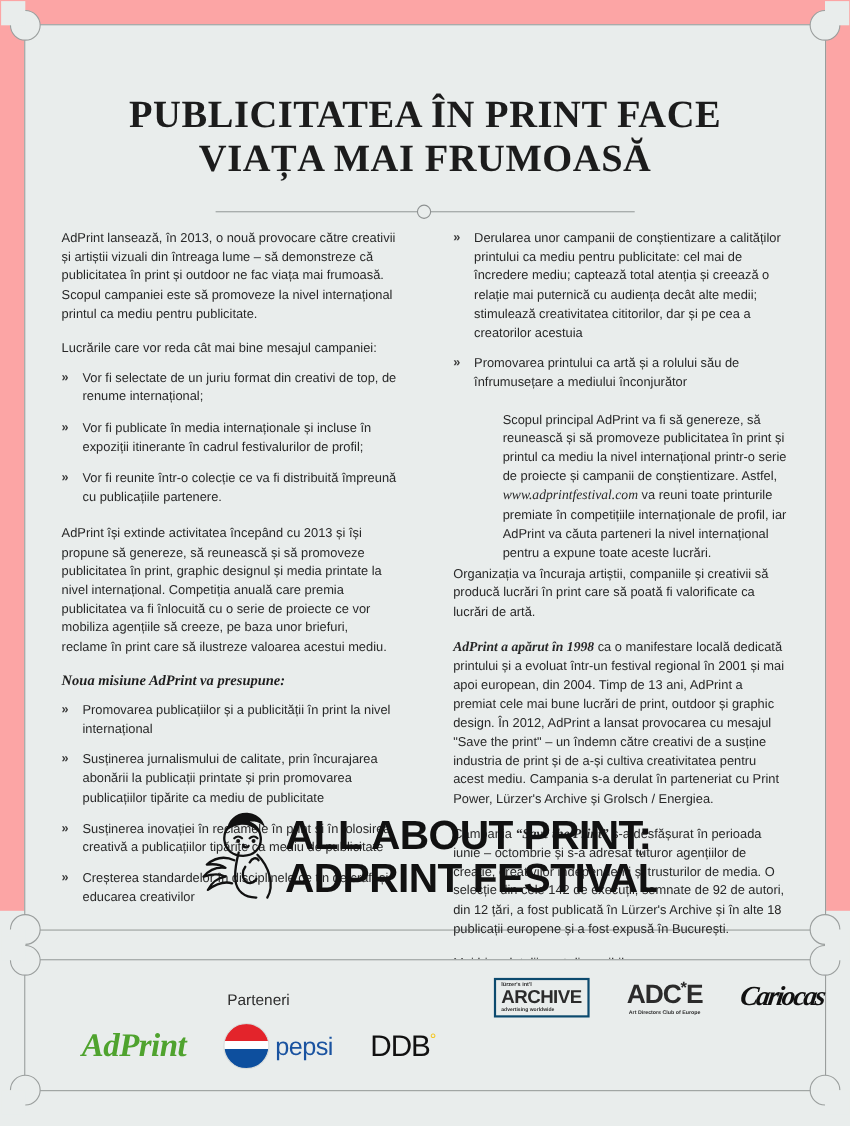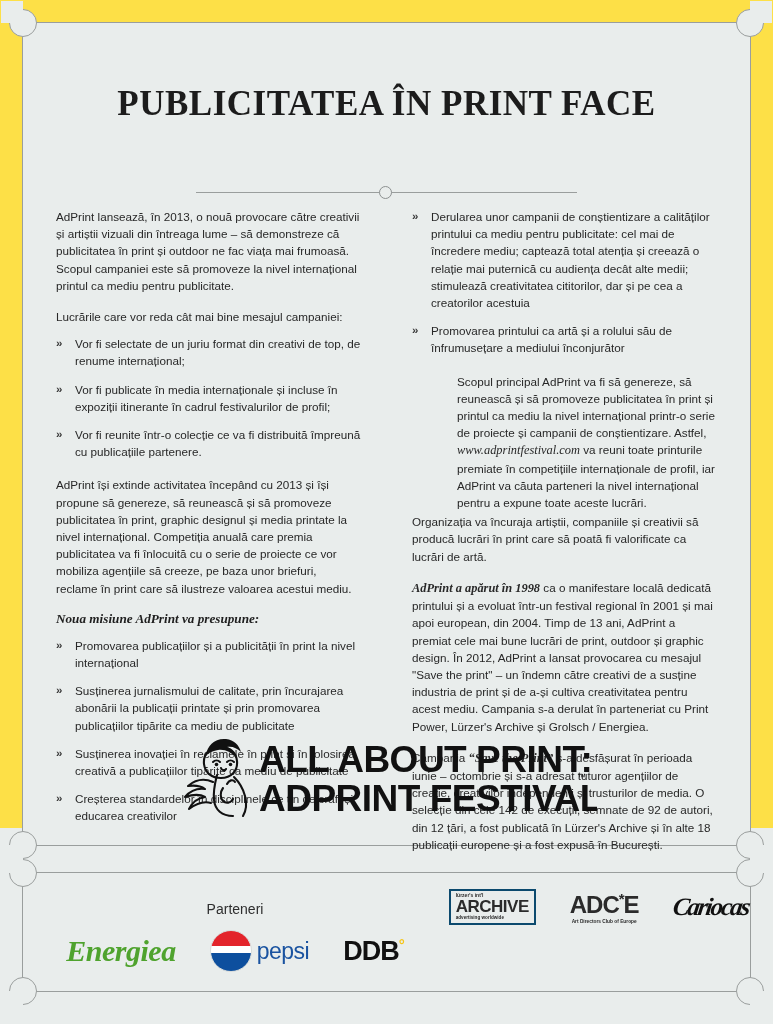--- a/index.html
+++ b/index.html
@@ -3,21 +3,21 @@
 <meta charset="utf-8">
 <style>
   html,body{margin:0;padding:0;}
   body{
     width:773px;height:1024px;
     background:#e9edec;
     font-family:"Liberation Sans", sans-serif;
     color:#2b2b2b;
     overflow:hidden;
   }
-  .page{position:relative;width:773px;height:828px;background:#fde047;}
+  .page{position:relative;width:773px;height:828px;background:#fca5a5;}
 
   
   .ticket{
     position:absolute;
     background:#e9edec;
     border:1px solid #9a9e9d;
   }
   .notch{
     position:absolute;width:26px;height:26px;
     background:#e9edec;
@@ -122,21 +122,21 @@
     font-family:"Liberation Serif", serif;font-style:italic;font-weight:bold;
     font-size:30px;color:#4fa32e;letter-spacing:-0.5px;
   }
   .logo-pepsi{display:flex;align-items:center;gap:5px;}
   .pepsi-ball{
     width:40px;height:40px;border-radius:50%;
     background:linear-gradient(#e3242b 0 38%, #ffffff 38% 56%, #0d4f9e 56% 100%);
     border:1px solid #d8dcdb;
   }
   .pepsi-word{font-size:23px;color:#1a53a0;font-weight:normal;letter-spacing:-0.5px;}
-  .logo-ddb{font-size:27px;font-weight:bold;color:#111;letter-spacing:-1px;}
+  .logo-ddb{font-size:27px;font-weight:normal;color:#111;letter-spacing:-1px;}
   .logo-ddb .deg{color:#f5c518;font-size:15px;vertical-align:super;}
   .logo-archive{
     border:2px solid #0c4a6e;padding:2px 5px 2px 5px;background:#e9edec;text-align:center;
   }
   .logo-archive .top{font-size:5px;font-weight:bold;text-align:left;line-height:1;}
   .logo-archive .mid{font-size:17px;font-weight:bold;letter-spacing:-0.5px;line-height:1.05;}
   .logo-archive .bot{font-size:4.6px;font-weight:bold;text-align:left;line-height:1;}
   .logo-adce{text-align:center;}
   .logo-adce .mark{font-size:24px;font-weight:bold;letter-spacing:-1px;line-height:1;}
   .logo-adce .mark sup{font-size:15px;}
@@ -157,20 +157,21 @@
     <div class="notch bl"></div>
     <div class="notch br"></div>
     <div class="mask" style="left:-22px;top:-22px;width:22px;height:22px;"></div>
     <div class="mask" style="right:-22px;top:-22px;width:22px;height:22px;"></div>
     <div class="mask" style="left:-22px;bottom:-22px;width:22px;height:22px;"></div>
     <div class="mask" style="right:-22px;bottom:-22px;width:22px;height:22px;"></div>
   </div>
 
   <div class="title">
     <span class="l1">PUBLICITATEA ÎN PRINT FACE</span>
+    <span class="l2">VIAȚA MAI FRUMOASĂ</span>
   </div>
 
   <div class="divider">
     <div class="rule"></div>
     <div class="dot"></div>
   </div>
 
   <div class="cols">
 
     <div class="col left">
@@ -270,21 +271,21 @@
     <div class="notch bl"></div>
     <div class="notch br"></div>
     <div class="mask" style="left:-22px;top:-22px;width:22px;height:22px;"></div>
     <div class="mask" style="right:-22px;top:-22px;width:22px;height:22px;"></div>
     <div class="mask" style="left:-22px;bottom:-22px;width:22px;height:22px;"></div>
     <div class="mask" style="right:-22px;bottom:-22px;width:22px;height:22px;"></div>
 
     <div class="partner-group" id="group-parteneri">
       <div class="pg-title">Parteneri</div>
       <div class="pg-logos">
-        <div class="logo-grolsch">Energiea</div>
+        <div class="logo-grolsch">AdPrint</div>
         <div class="logo-pepsi">
           <div class="pepsi-ball"></div>
           <div class="pepsi-word">pepsi</div>
         </div>
         <div class="logo-ddb"><span>DDB</span><span class="deg">°</span></div>
       </div>
     </div>
 
     <div class="partner-group" id="group-strategici">
       <div class="pg-logos">

